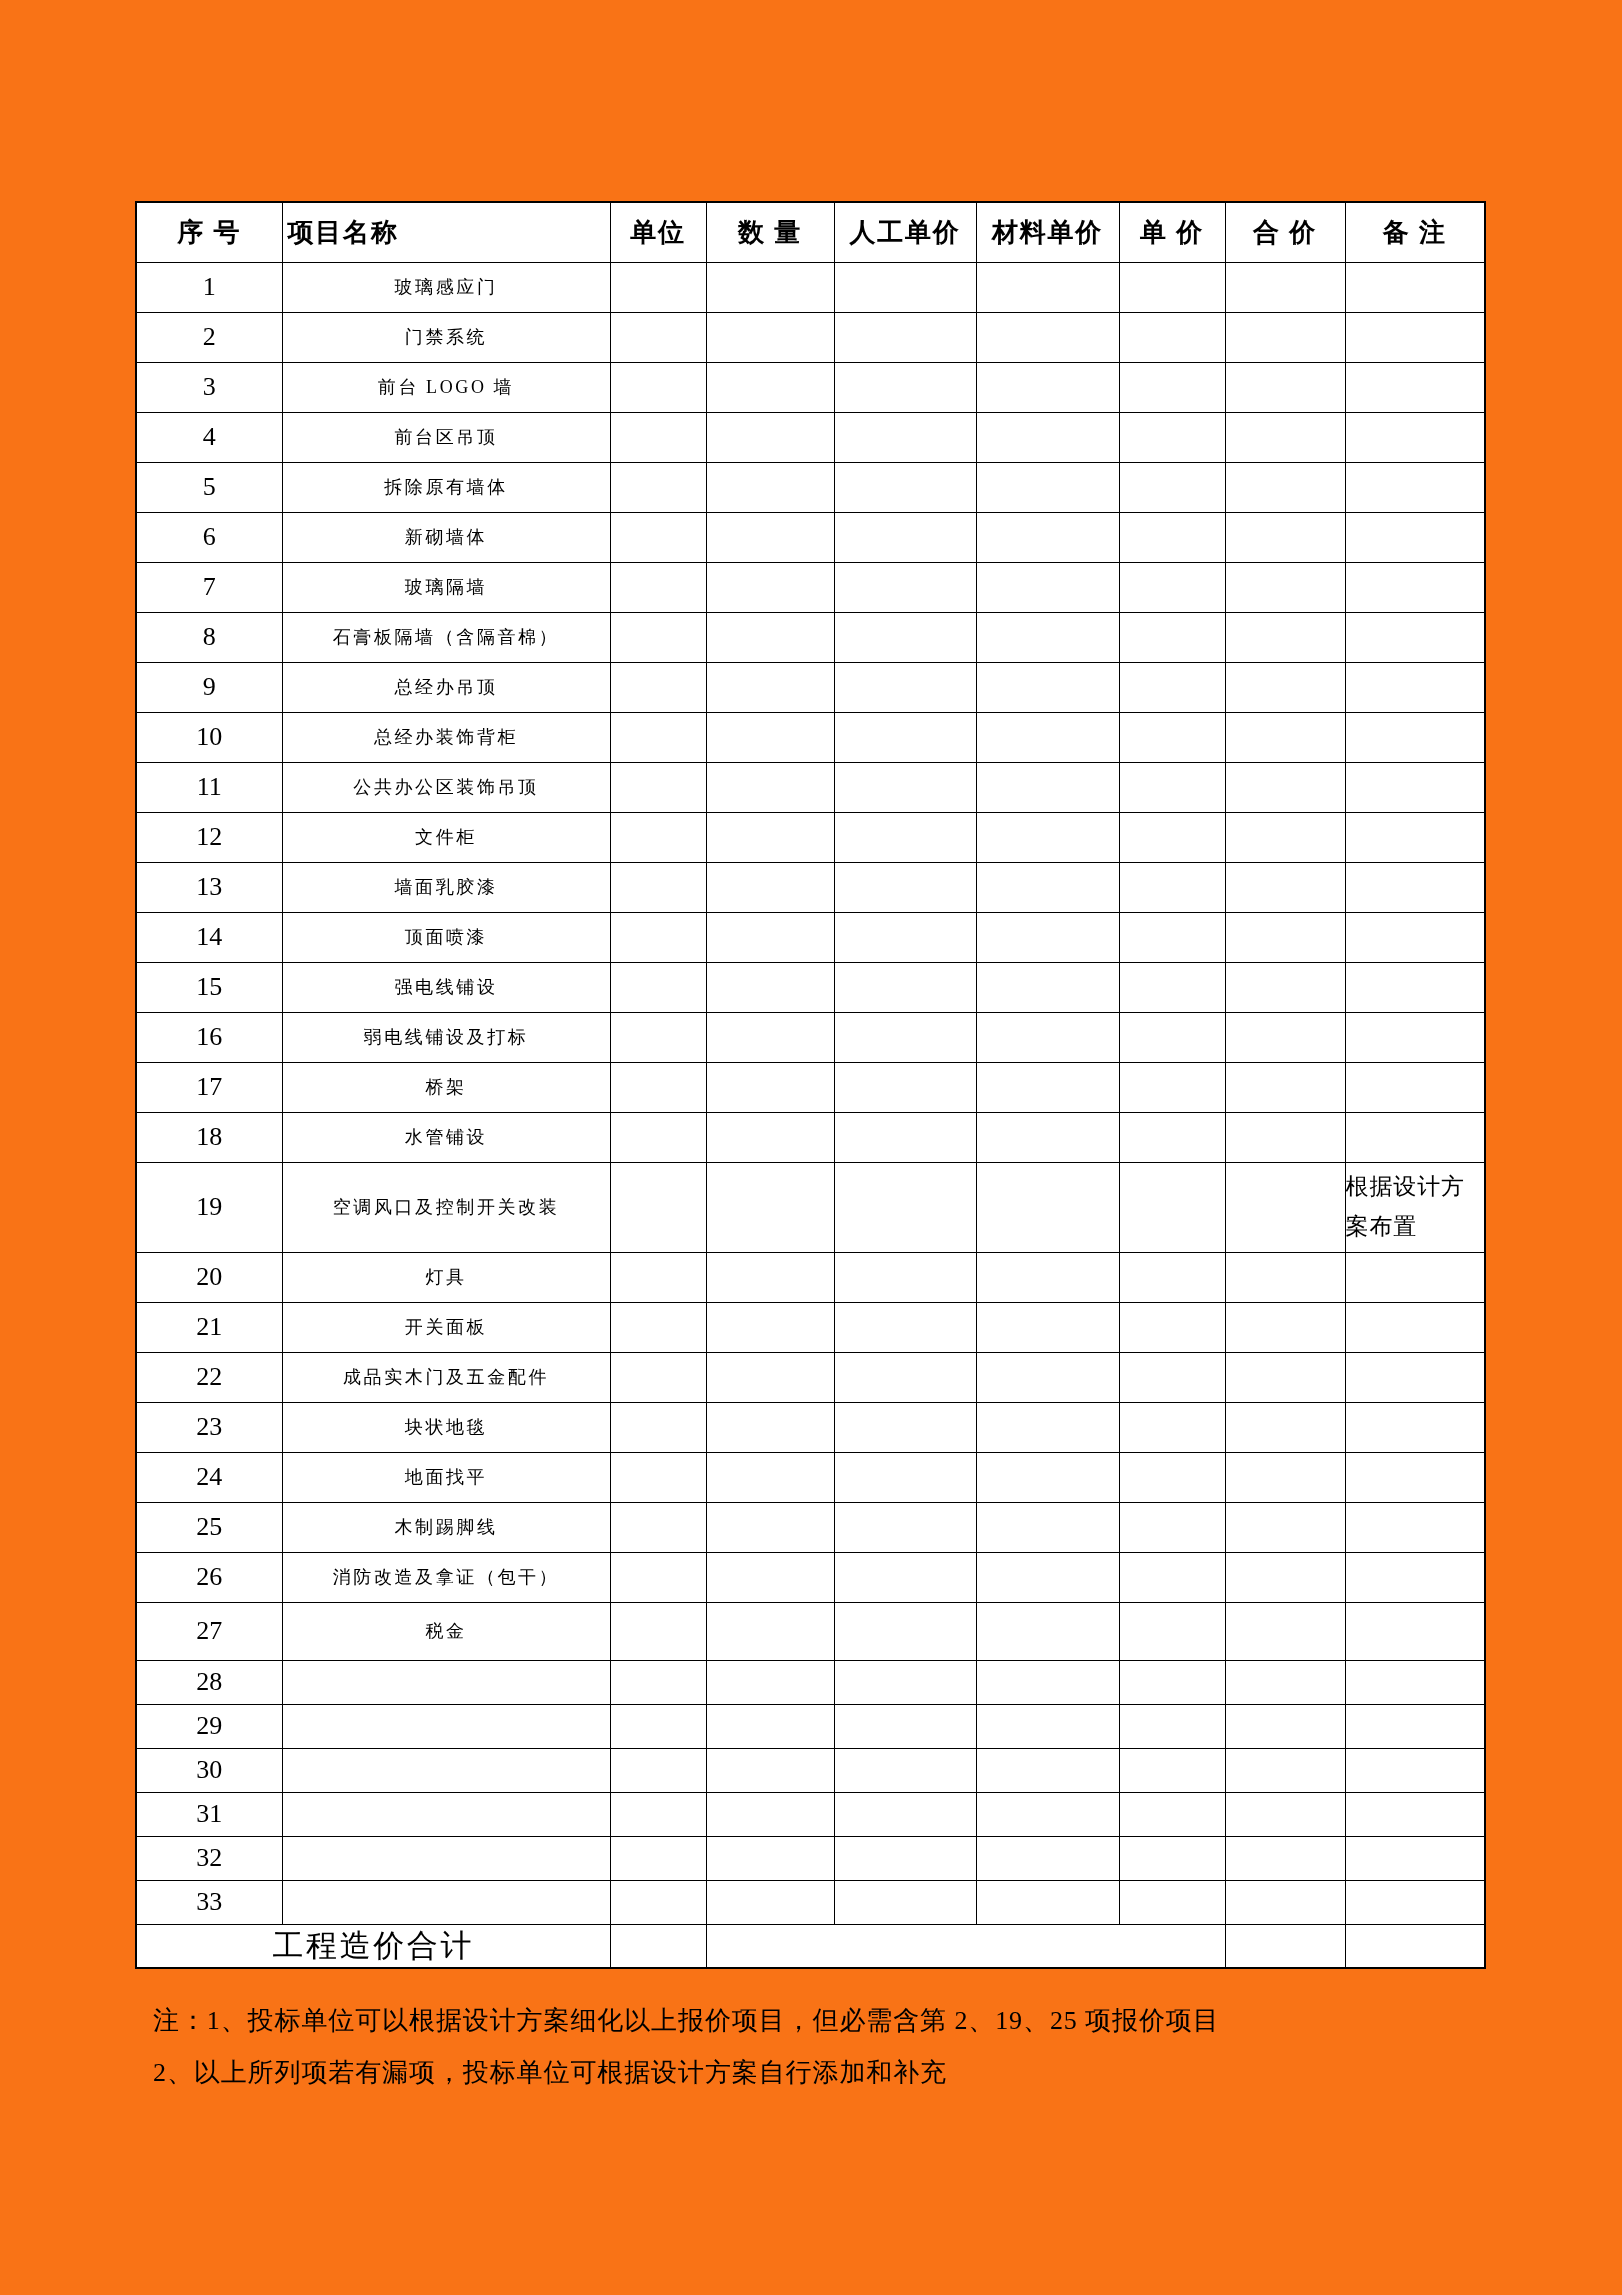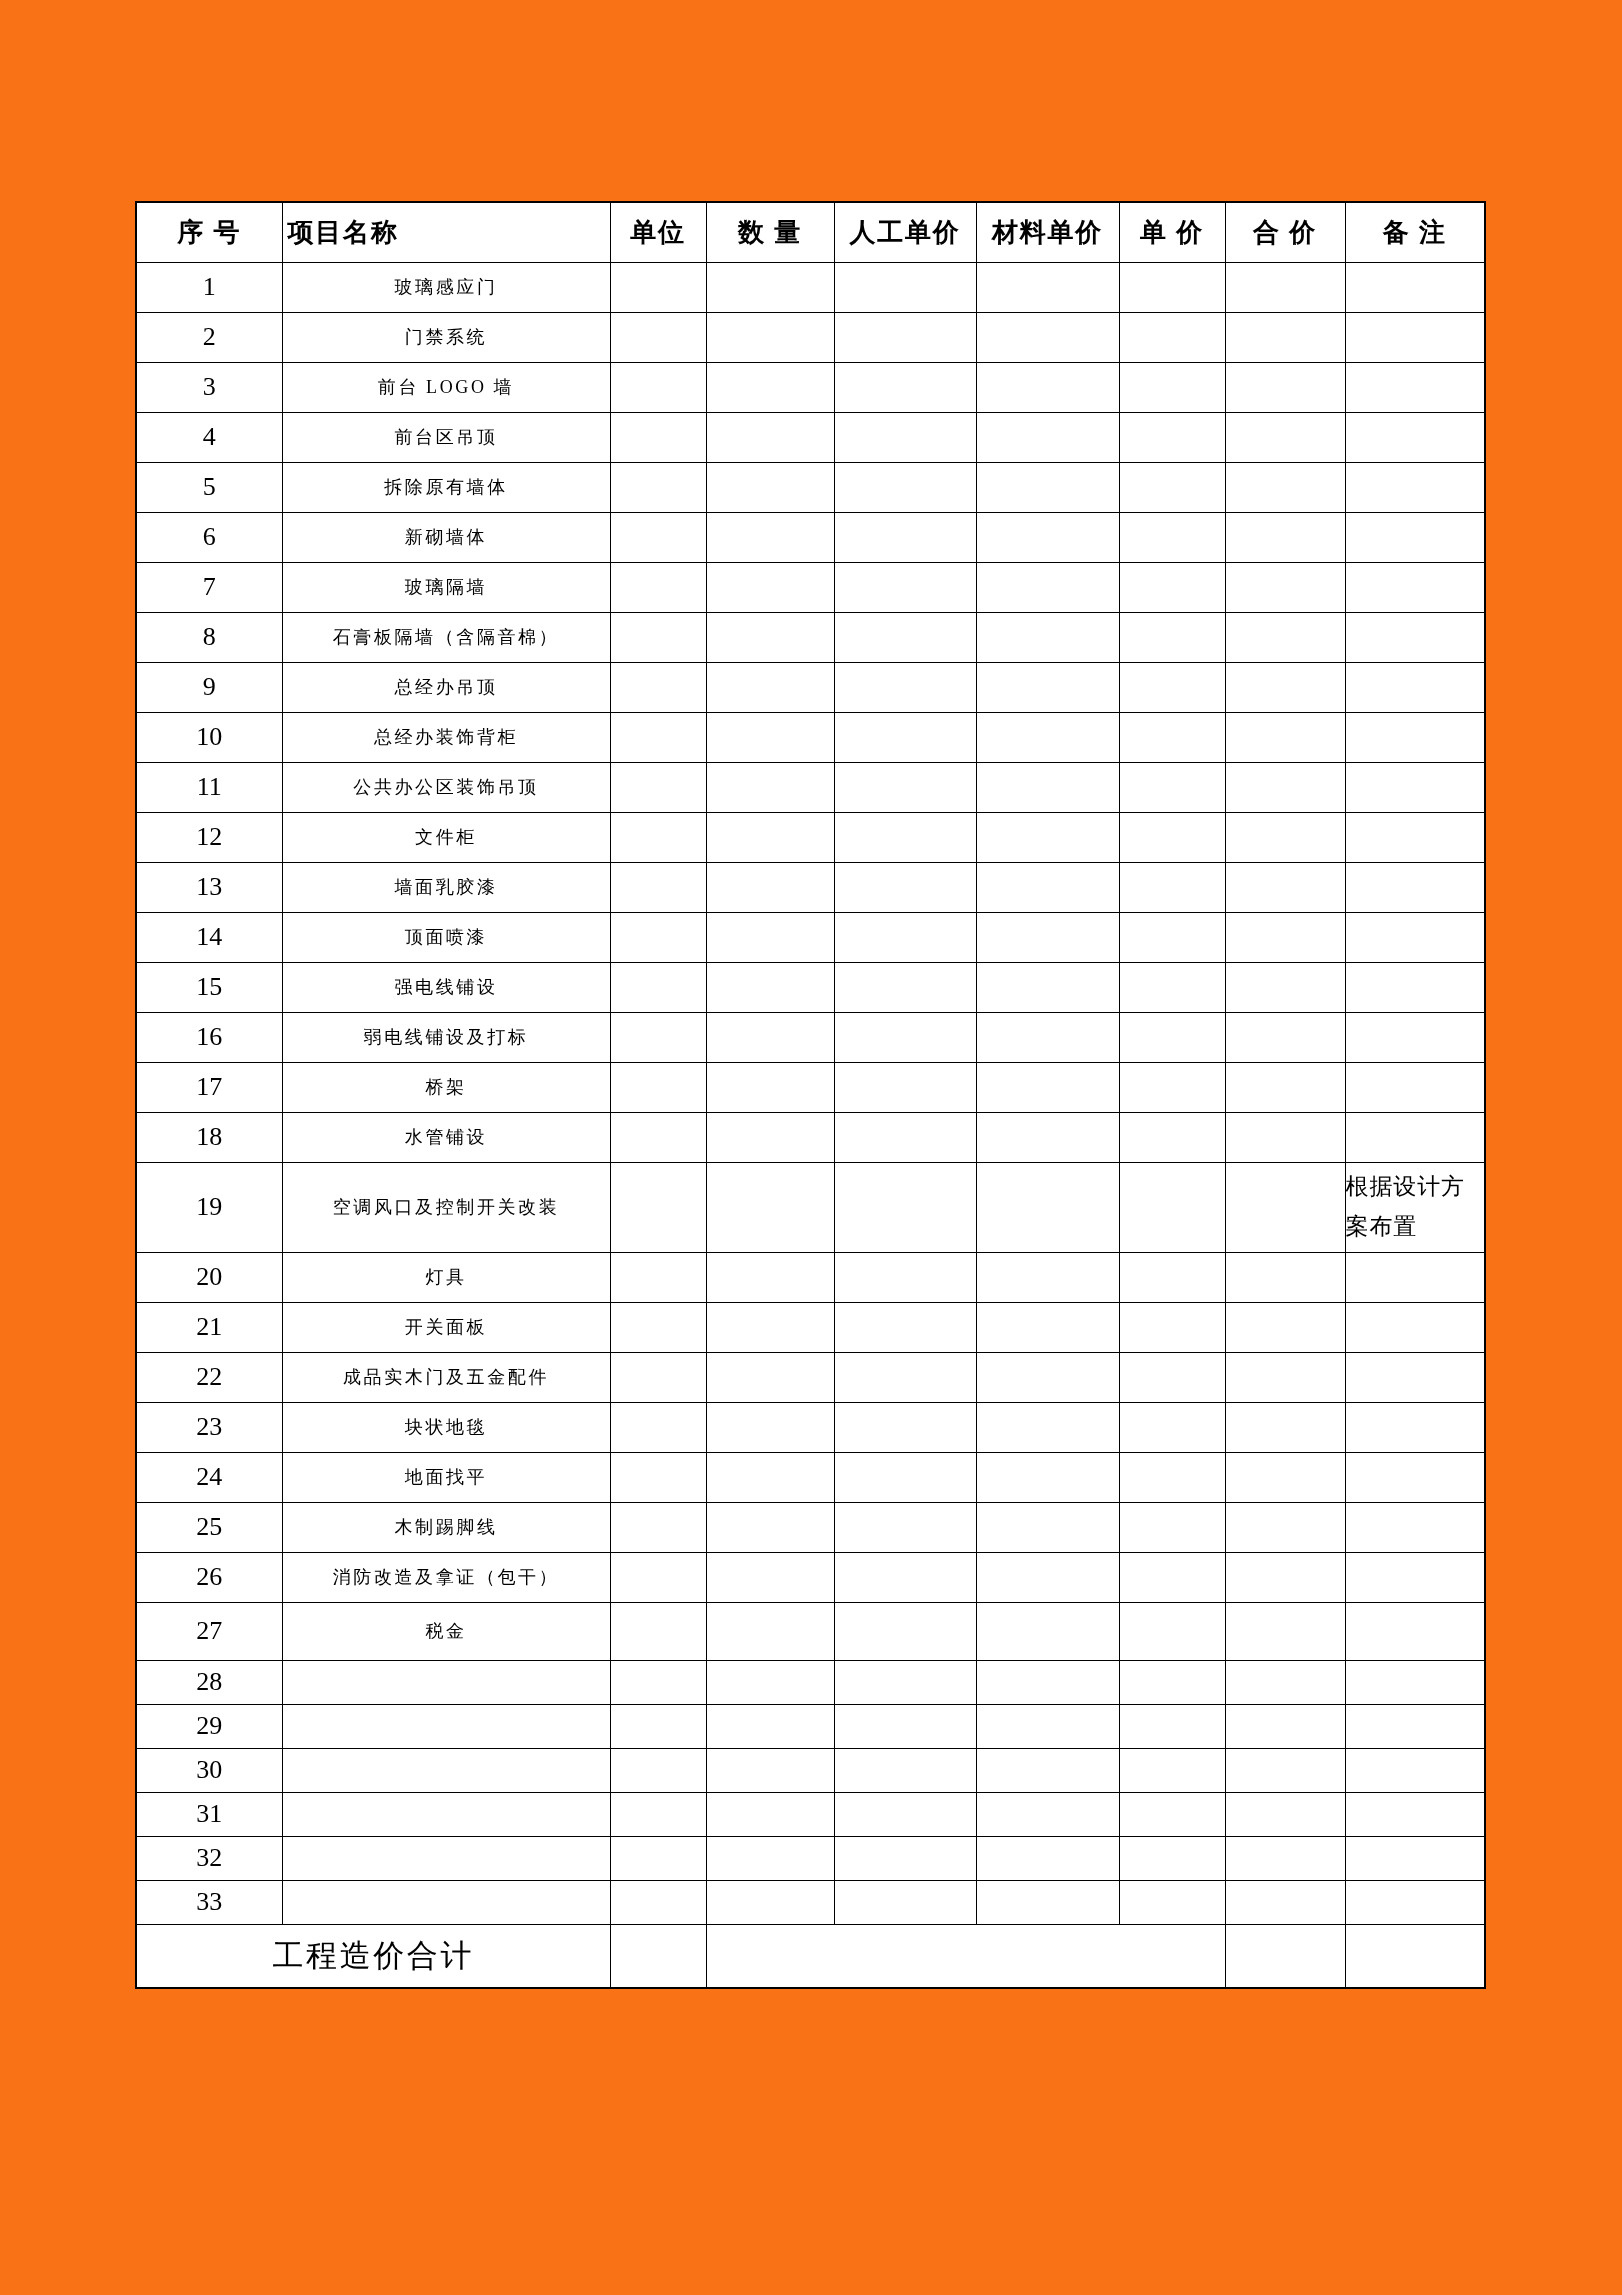--- a/index.html
+++ b/index.html
@@ -20,21 +20,21 @@
     vertical-align:middle;
     padding:0;
     overflow:hidden;
     background:#ffffff;
   }
   tr.h-header{height:60px;}
   tr.h-regular{height:50px;}
   tr.h-tall{height:90px;}
   tr.h-mid{height:58px;margin-top:12px;}
   tr.h-short{height:44px;}
-  tr.h-total{height:64px;padding-left:44px;}
+  tr.h-total{height:44px;padding-left:44px;}
 
   th.col-h{
     font-weight:bold;font-size:26px;text-align:center;letter-spacing:1.8px;
   }
   th.col-h.name-col{text-align:left;padding-left:5px;}
 
   td.no-cell{text-align:center;font-size:26px;}
   td.name-cell{text-align:center;padding-left:20px;font-size:18px;letter-spacing:2.6px;}
   td.remark-cell{
     text-align:left;font-size:23px;line-height:40px;
@@ -450,15 +450,19 @@
       <tr class="h-total">
         <td class="total-label-cell" colspan="2">工程造价合计</td>
         <td></td>
         <td colspan="4"></td>
         <td></td>
         <td></td>
       </tr>
     </tbody>
   </table>
 
+  <div class="notes">
+    <div class="note-line">注：1、投标单位可以根据设计方案细化以上报价项目，但必需含第 2、19、25 项报价项目</div>
+    <div class="note-line">2、以上所列项若有漏项，投标单位可根据设计方案自行添加和补充</div>
+  </div>
 
 </div>
 
 
 </body></html>

